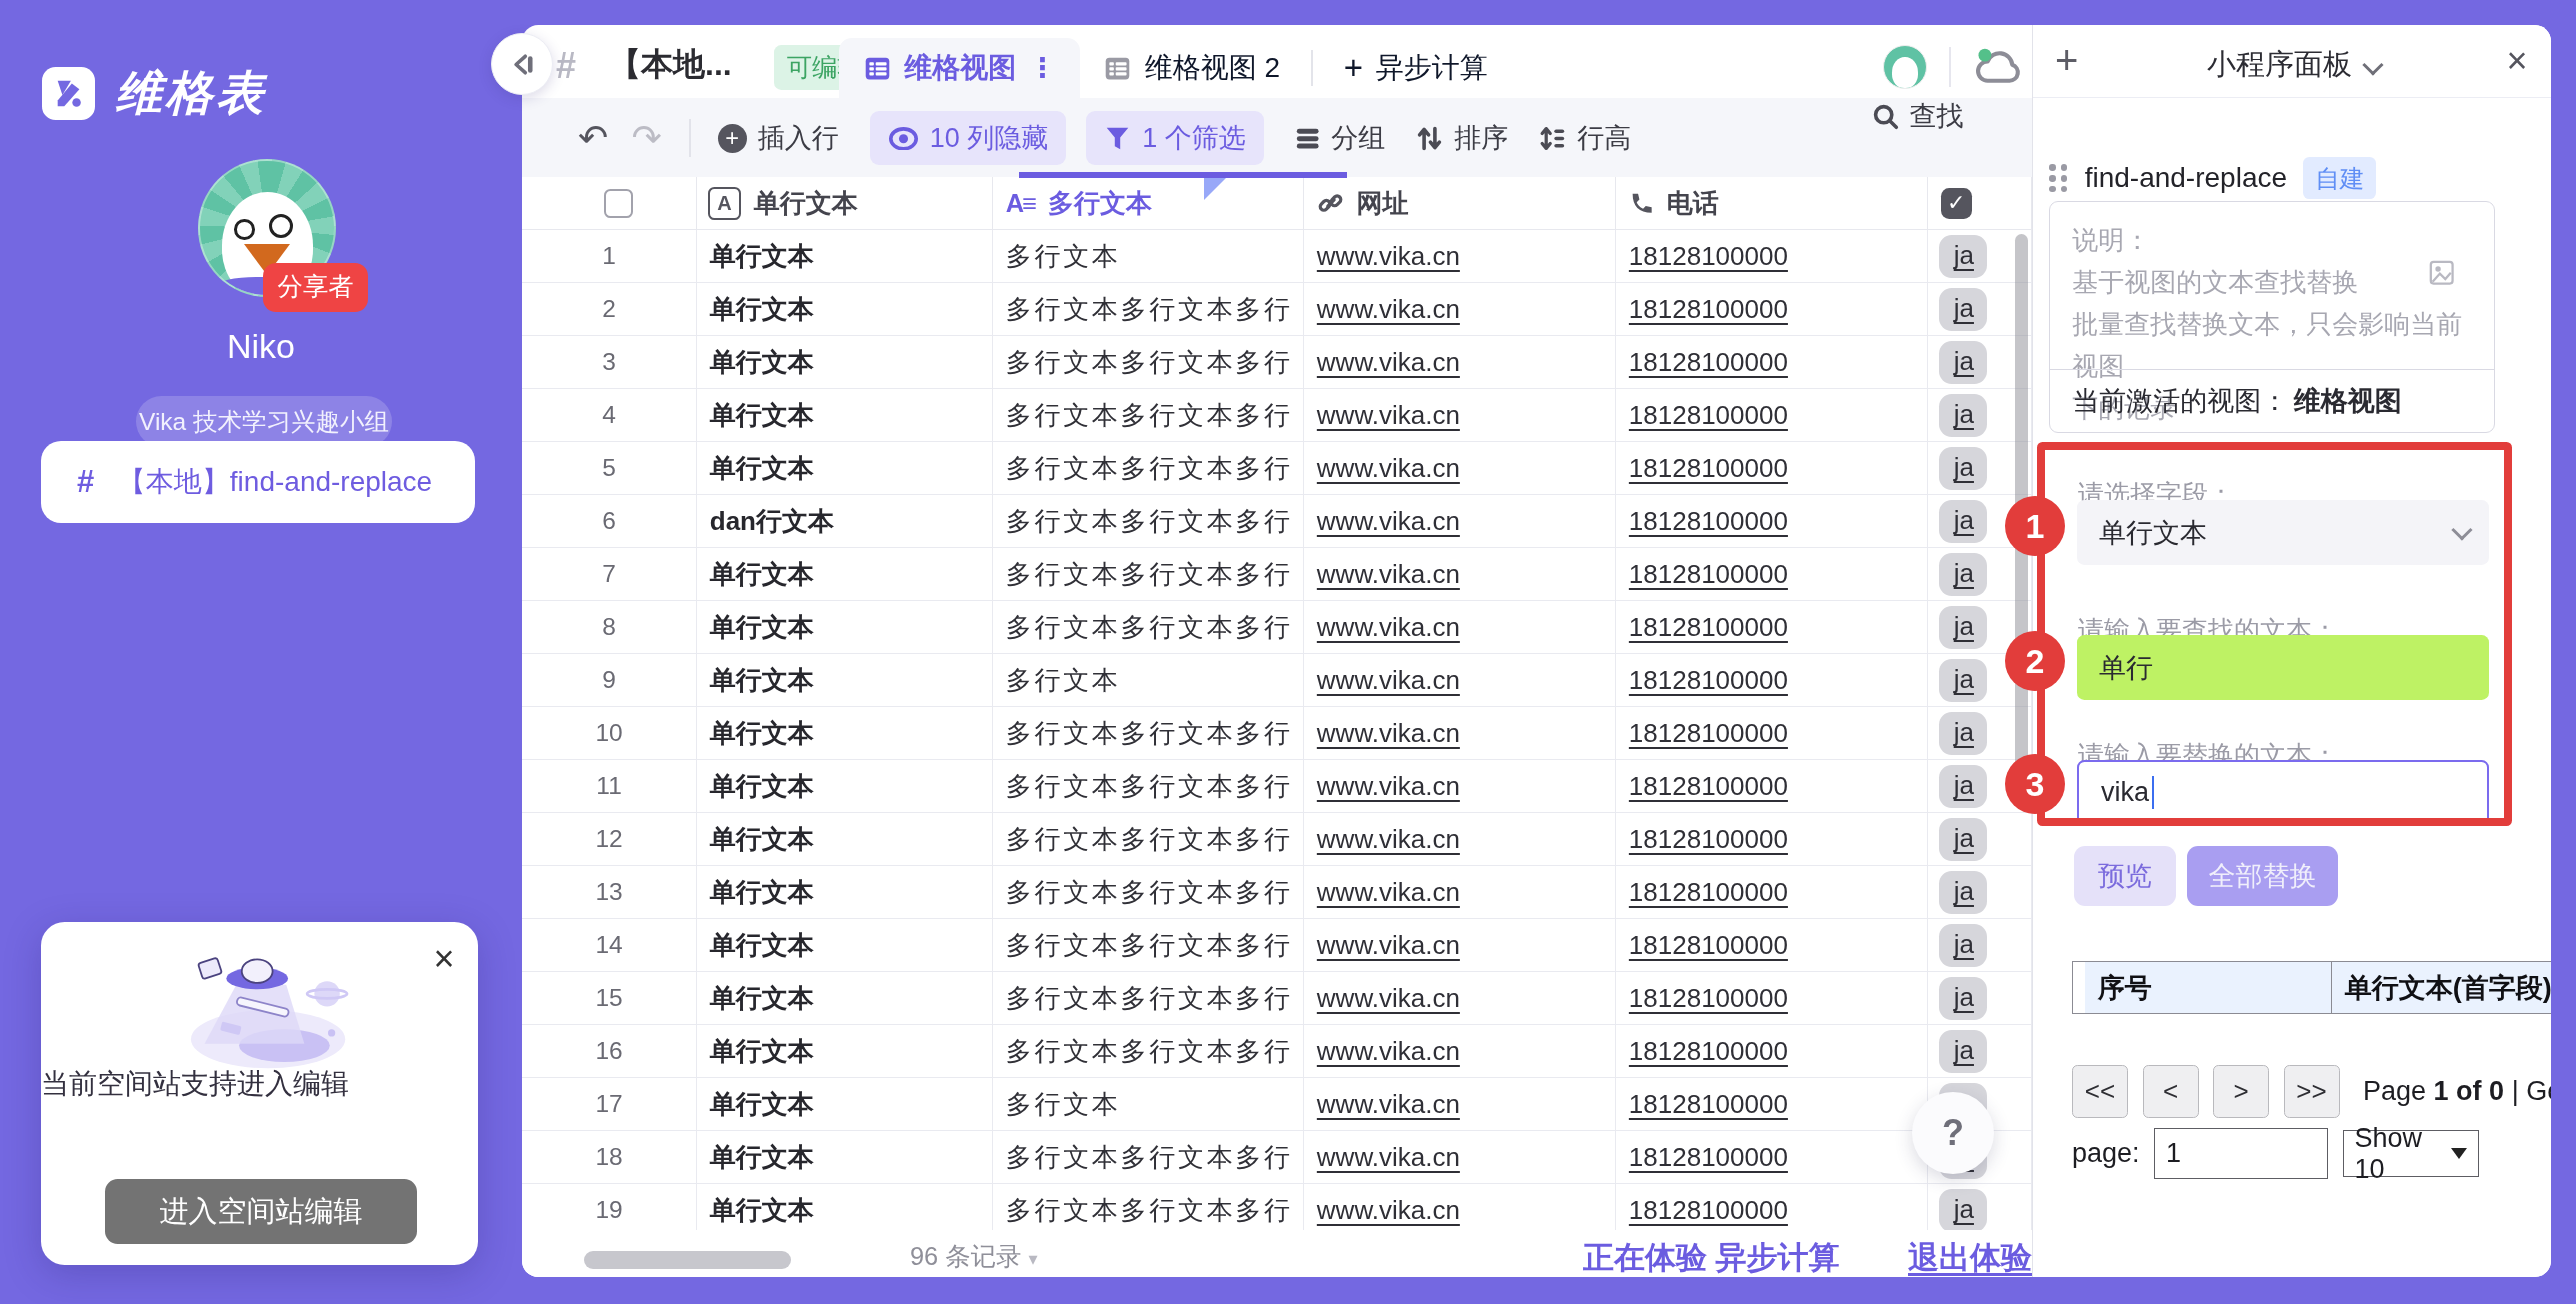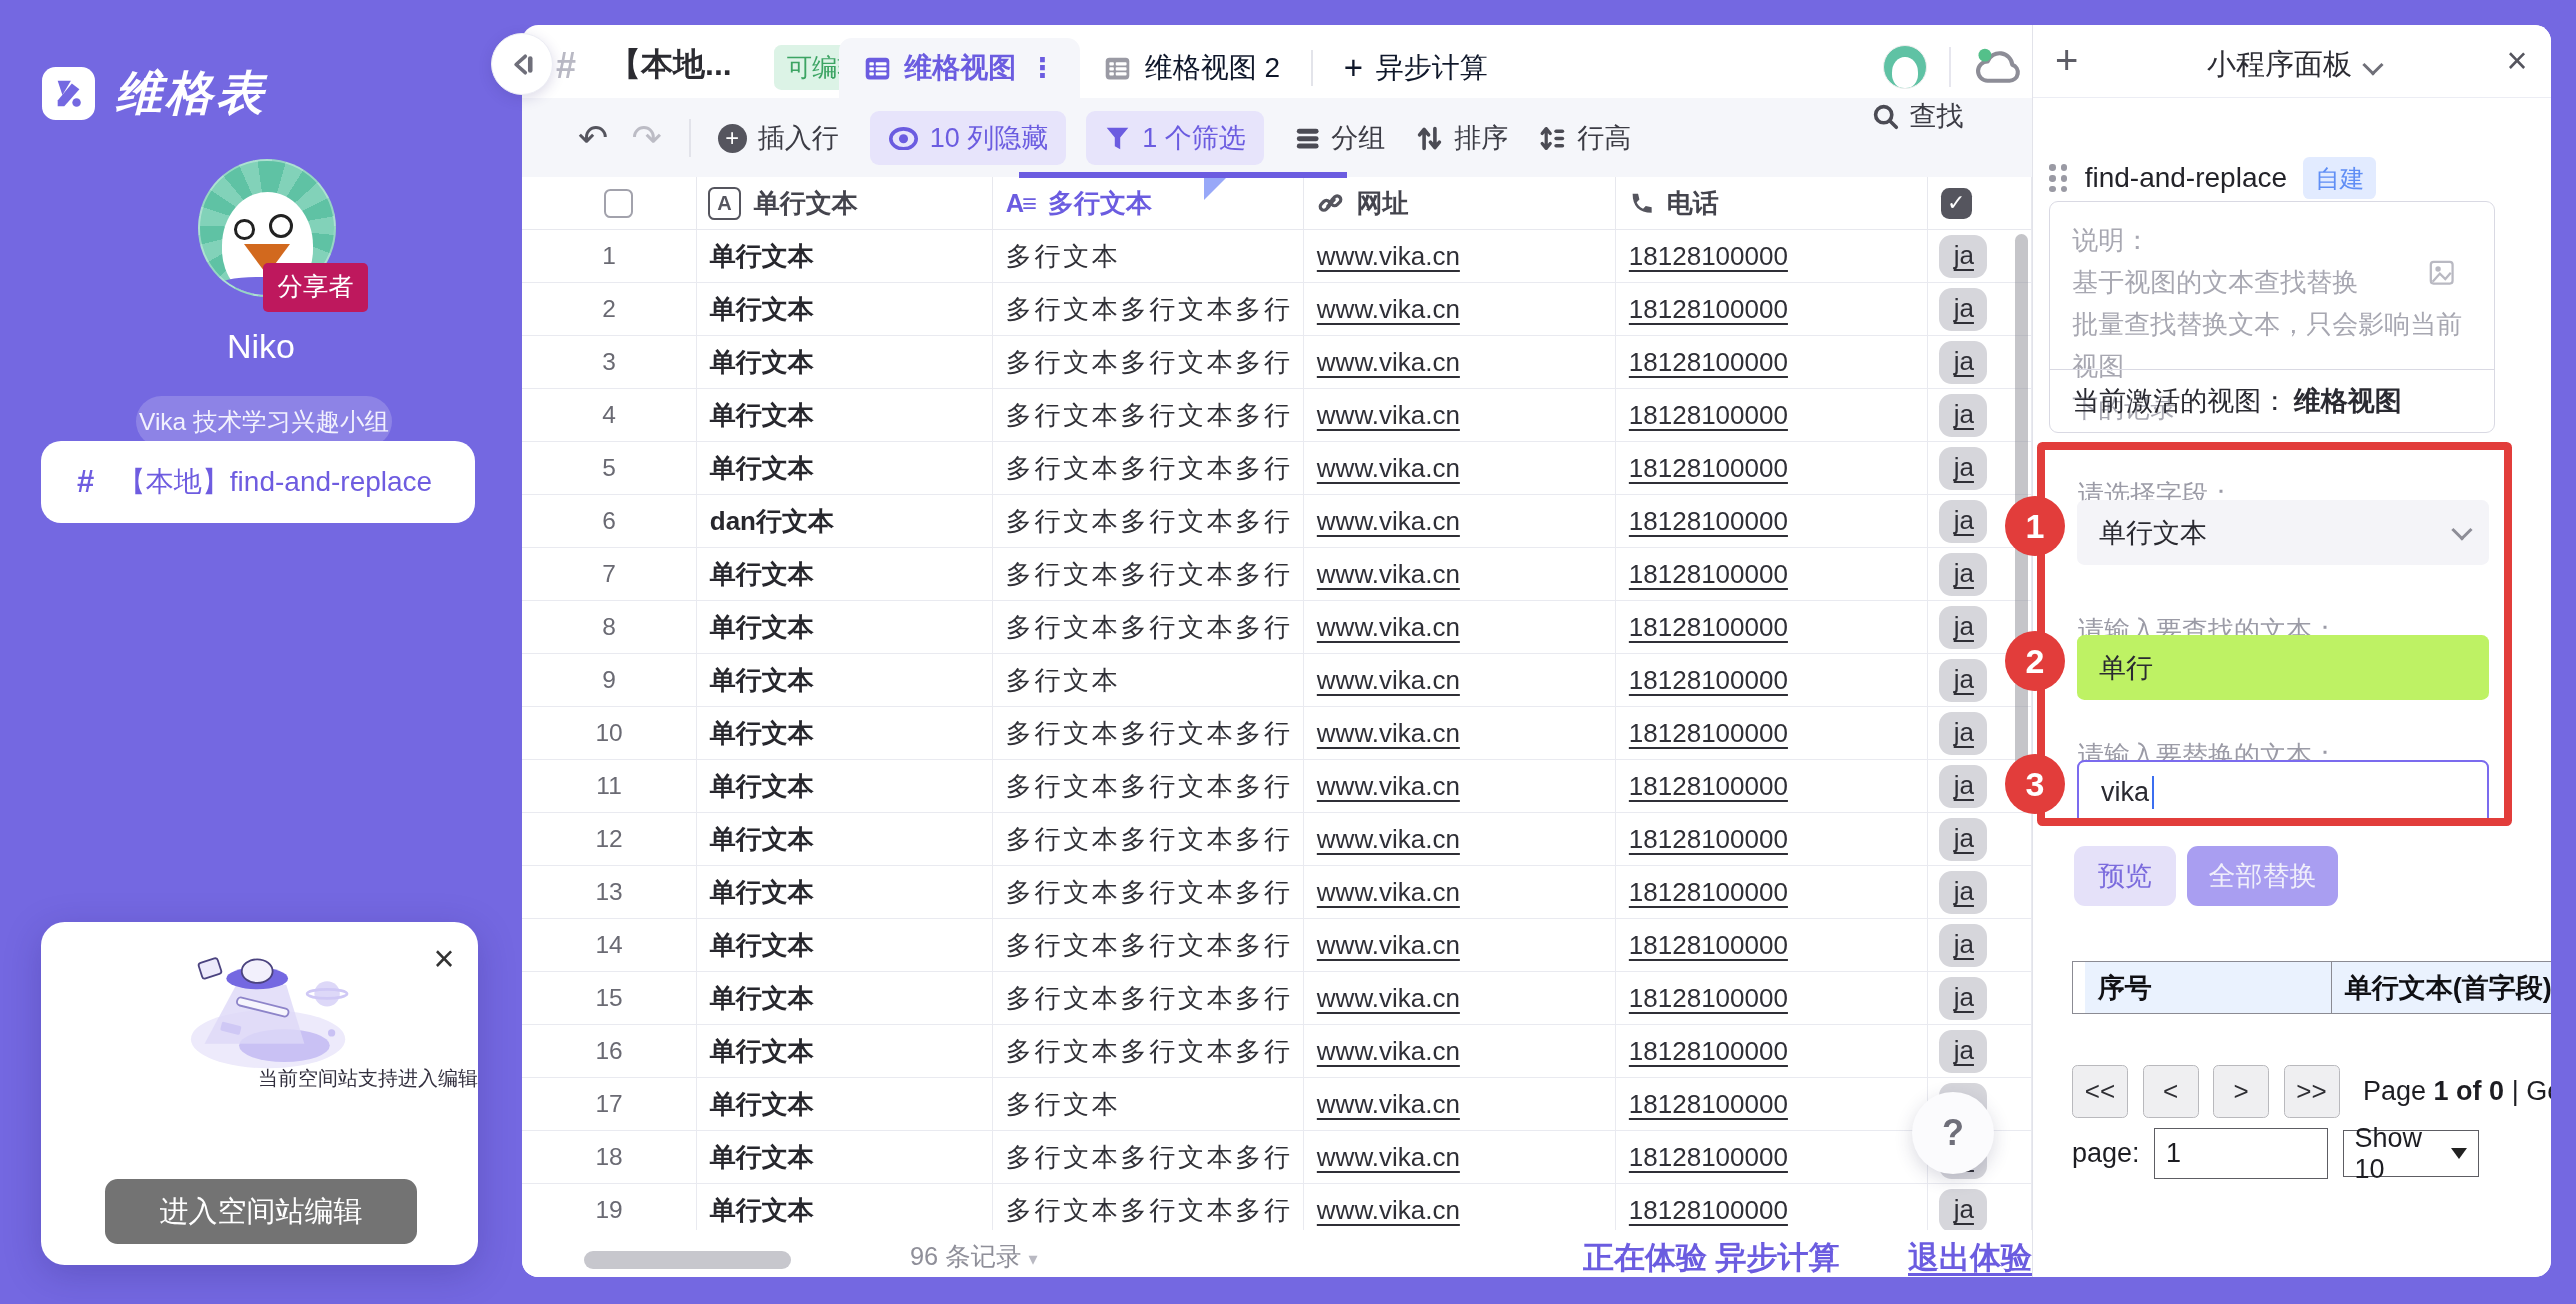--- a/index.html
+++ b/index.html
@@ -10,31 +10,31 @@
   #sidebar{left:0;top:0;width:522px;height:1304px;margin-top:20px;}
   .logo-row{left:42px;top:42px;display:flex;align-items:center;gap:20px;}
   .logo-box{width:53px;height:53px;background:#fff;border-radius:13.6px;display:flex;align-items:center;justify-content:center;}
   .logo-text{color:#fff;font-size:47px;font-weight:bold;font-style:italic;letter-spacing:3.6px;}
   .avatar{left:198px;top:139px;width:134px;height:134px;border-radius:50%;background:repeating-conic-gradient(#5fc2a4 0 16deg,#82d2b9 16deg 32deg);overflow:hidden;border:2.7px solid rgba(255,255,255,.35);}
   .avatar .egg{position:absolute;left:22px;top:31px;width:91px;height:107px;background:#fff;border-radius:50% 50% 46% 46%;}
   .avatar .eye1{position:absolute;left:34px;top:58px;width:14.5px;height:14.5px;border:3.6px solid #222;border-radius:50%;}
   .avatar .eye2{position:absolute;left:69px;top:53px;width:18px;height:18px;border:3.6px solid #222;border-radius:50%;background:#fff;}
   .avatar .beak{position:absolute;left:44px;top:83px;width:0;height:0;border-left:23.6px solid transparent;border-right:23.6px solid transparent;border-top:31px solid #d2691e;}
   .avatar .bottom{position:absolute;left:16.3px;top:116px;width:102px;height:23.6px;background:#7468E1;border-radius:40% 40% 0 0;}
-  .share-badge{left:263px;top:243px;background:#be185d;color:#fff;font-size:25.4px;padding:7.3px 14.5px;border-radius:5px;}
+  .share-badge{left:263px;top:243px;background:#ef4444;color:#fff;font-size:25.4px;padding:7.3px 14.5px;border-radius:13px;}
   .nick{left:0;top:307px;width:522px;text-align:center;color:#fff;font-size:34px;}
   .space-pill{left:136px;top:376px;width:256px;height:51px;background:rgba(255,255,255,.18);border-radius:25.4px;color:#f2f1fd;font-size:24.5px;display:flex;align-items:center;justify-content:center;}
   .file-item{left:41px;top:421px;width:434px;height:82px;background:#fff;border-radius:20px;display:flex;align-items:center;gap:23.6px;padding-left:36px;box-sizing:border-box;color:#6E5CE0;font-size:28px;}
   .file-item .hash{font-weight:bold;font-size:31px;}
 
   
   .modal{left:41px;top:902px;width:437px;height:343px;background:#fff;border-radius:23.6px;box-shadow:0 9px 36px rgba(40,30,110,.25);}
   .modal .close{position:absolute;right:23.6px;top:16.3px;font-size:36px;color:#333;cursor:pointer;}
   .modal .illus{position:absolute;left:109px;top:31px;}
-  .modal .msg{position:absolute;left:0;top:143px;width:437px;text-align:right;font-size:20px;color:#33303f;}
+  .modal .msg{position:absolute;left:0;top:143px;width:437px;text-align:left;font-size:28px;color:#33303f;}
   .modal .go-btn{position:absolute;left:105px;top:1164px;}
   .go-btn{left:105px;top:1164px;width:312px;height:65px;background:#737373;border-radius:12.7px;color:#fff;font-size:29px;display:flex;align-items:center;justify-content:center;border:none;}
 
   
   #card{left:522px;top:25.4px;width:2029px;height:1252px;background:#fff;border-radius:16.3px;overflow:hidden;}
   #collapse-btn{left:491px;top:33px;width:60px;height:60px;background:#fff;border-radius:50%;border:0.9px solid #ecedf4;box-shadow:0 3.6px 12.7px rgba(60,50,130,.18);display:flex;align-items:center;justify-content:center;z-index:6;}
 
   
   .doc-hash{left:34px;top:20px;font-size:36px;font-weight:bold;color:#b9b9c4;}
   .doc-title{left:87px;top:18px;font-size:32px;font-weight:bold;color:#2b2b31;}

